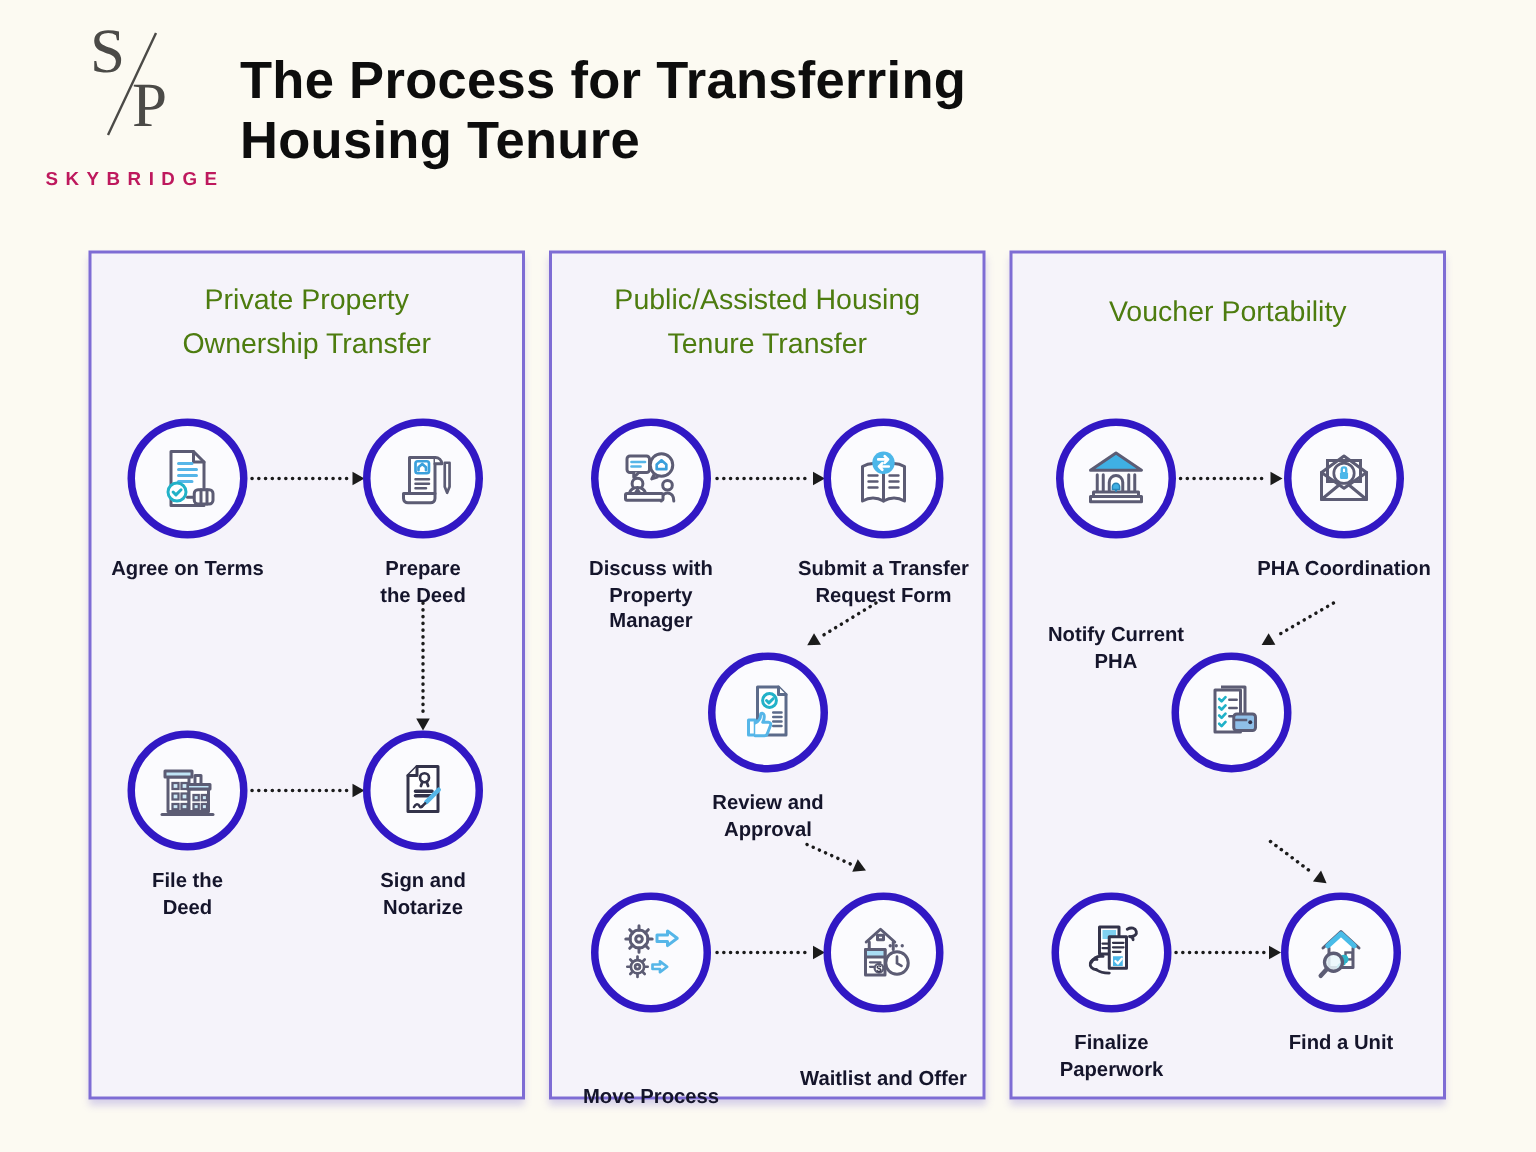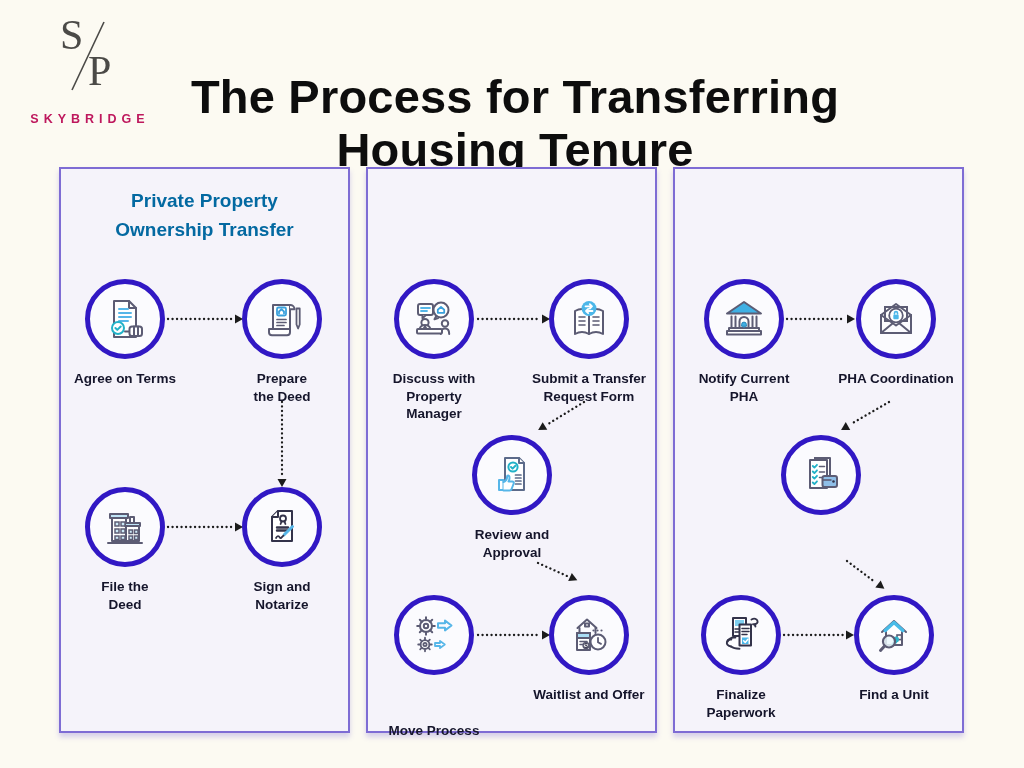--- a/index.html
+++ b/index.html
@@ -20,36 +20,36 @@
   .monogram .s { left:2px; top:0; }
   .monogram .p { left:30px; top:36px; }
   .monogram svg { position:absolute; left:0; top:0; }
   .brand-name {
     position:absolute; left:-14px; top:102px; width:148px;
     text-align:center; font-size:12.5px; letter-spacing:5px;
     color:#be185d; font-weight:600;
   }
   .main-title {
     position:absolute; left:160px; top:34px; width:710px;
-    text-align:center; font-size:47px; font-weight:800;
-    line-height:1.13; color:#0d0d0d; letter-spacing:0.2px;margin-top:36px;
+    font-size:35px; font-weight:800;
+    line-height:1.13; color:#0d0d0d; letter-spacing:0.2px;
   }
   
   .panel {
     position:absolute; top:167px; height:566px; width:291px;
     background:#f5f3fa; border:2px solid #7e6cd4;
     box-shadow:0 4px 5px rgba(126,108,212,0.30);
   }
   .panel-1 { left:59px; }
   .panel-2 { left:366px; }
   .panel-3 { left:673px; }
   .panel-title {
     position:absolute; left:0; right:0; top:18px;
-    text-align:center; font-size:19px; font-weight:700;
-    color:#0369a1; line-height:1.5; white-space:pre-line;
+    text-align:center; font-size:19px; font-weight:400;
+    color:#4d7c0f; line-height:1.5; white-space:pre-line;
   }
   .panel-title.single { top:26px; }
   
   .node {
     position:absolute; width:170px; margin-left:-85px;
     display:flex; flex-direction:column; align-items:center;
   }
   .circle {
     width:80px; height:80px; border-radius:50%;
     border:5px solid #3118c4; background:#fbfbfe;
@@ -194,20 +194,22 @@
         <path d="M34.5 23.5l-8.3 8.3" stroke="#56b6e8" stroke-width="3" stroke-linecap="round"></path>
         <path d="M25.4 32.6l-2 2" stroke="#33334a" stroke-width="1.8" stroke-linecap="round"></path>
       </svg>
     </div>
     <div class="step-label">Sign and
 Notarize</div>
   </div>
 </div>
 
 <div class="panel panel-2">
+  <div class="panel-title">Public/Assisted Housing
+Tenure Transfer</div>
 
   <svg class="arrows" width="287" height="562">
     <g stroke="#1b1b1b" stroke-width="2.3" stroke-dasharray="0.1 4.4" stroke-linecap="round" fill="none">
       <path d="M110 150H172"></path>
       <path d="M216 233L180 255"></path>
       <path d="M170 394L199 407"></path>
       <path d="M110 466H172"></path>
     </g>
     <g fill="#1b1b1b">
       <polygon points="0,-4.5 8,0 0,4.5" transform="translate(174,150)"></polygon>
@@ -303,21 +305,21 @@
           <circle cx="15" cy="33.5" r="4.4"></circle>
           <circle cx="15" cy="33.5" r="1.6"></circle>
           <path d="M15 26.7v2.2M15 38.1v2.2M8.2 33.5h2.2M19.6 33.5h2.2M10.2 28.7l1.6 1.6M18.2 36.7l1.6 1.6M19.8 28.7l-1.6 1.6M11.8 36.7l-1.6 1.6"></path>
         </g>
         <path d="M25 32h5v-2.1l4.8 3.6-4.8 3.6V35h-5z" stroke="#56b6e8" stroke-width="1.8" fill="none" stroke-linejoin="round"></path>
       </svg>
     </div>
     <div class="step-label">Move Process</div>
   </div>
 
-  <div class="node" style="left:221px; top:426px;">
+  <div class="node" style="left:221px; top:426px;gap:24px;">
     <div class="circle">
       <svg width="48" height="48" viewBox="0 0 48 48">
         <g stroke="#5c5c74" stroke-width="2" fill="#ffffff" stroke-linecap="round" stroke-linejoin="round">
           <path d="M12.5 17l9.5-8.5 9.5 8.5"></path>
           <path d="M14.5 17v5M30.5 17v5"></path>
           <rect x="20" y="12.5" width="4" height="3"></rect>
         </g>
         <g stroke="#5c5c74" stroke-width="2" fill="#ffffff" stroke-linejoin="round">
           <rect x="12" y="22" width="13" height="17"></rect>
           <rect x="12" y="22" width="13" height="5" fill="#a9ddf4"></rect>
@@ -334,37 +336,38 @@
             <circle cx="32.5" cy="19.5" r="1.1"></circle>
             <circle cx="36.5" cy="19.5" r="1.1"></circle>
         </g>
       </svg>
     </div>
     <div class="step-label">Waitlist and Offer</div>
   </div>
 </div>
 
 <div class="panel panel-3">
+  <div class="panel-title single">Voucher Portability</div>
 
   <svg class="arrows" width="287" height="562">
     <g stroke="#1b1b1b" stroke-width="2.3" stroke-dasharray="0.1 4.4" stroke-linecap="round" fill="none">
       <path d="M112 150H170"></path>
       <path d="M214 233L176 255"></path>
       <path d="M172 392L200 413"></path>
       <path d="M109 466H169"></path>
     </g>
     <g fill="#1b1b1b">
       <polygon points="0,-4.5 8,0 0,4.5" transform="translate(172,150)"></polygon>
       <polygon points="0,-4.5 8,0 0,4.5" transform="translate(173,257) rotate(150)"></polygon>
       <polygon points="0,-4.5 8,0 0,4.5" transform="translate(203,415) rotate(37)"></polygon>
       <polygon points="0,-4.5 8,0 0,4.5" transform="translate(171,466)"></polygon>
     </g>
   </svg>
 
-  <div class="node" style="left:69px; top:110px;">
+  <div class="node" style="left:69px; top:110px;gap:44px;">
     <div class="circle">
       <svg width="48" height="48" viewBox="0 0 48 48">
         <path d="M24 7L41 18.5H7z" fill="#3fb0e4" stroke="#5c5c74" stroke-width="2" stroke-linejoin="round"></path>
         <g stroke="#5c5c74" stroke-width="2" fill="#ffffff" stroke-linecap="round" stroke-linejoin="round">
           <path d="M11.5 21.5v11.5M15.5 21.5v11.5M32.5 21.5v11.5M36.5 21.5v11.5"></path>
           <path d="M19.5 33v-6.5a4.5 4.5 0 019 0V33"></path>
           <rect x="9" y="33" width="30" height="3"></rect>
           <rect x="7" y="36" width="34" height="3.5"></rect>
         </g>
         <path d="M21.6 29.5a2.4 2.4 0 014.8 0v1.8h-4.8z" fill="#3fb0e4" stroke="#2a86b8" stroke-width="1"></path>

